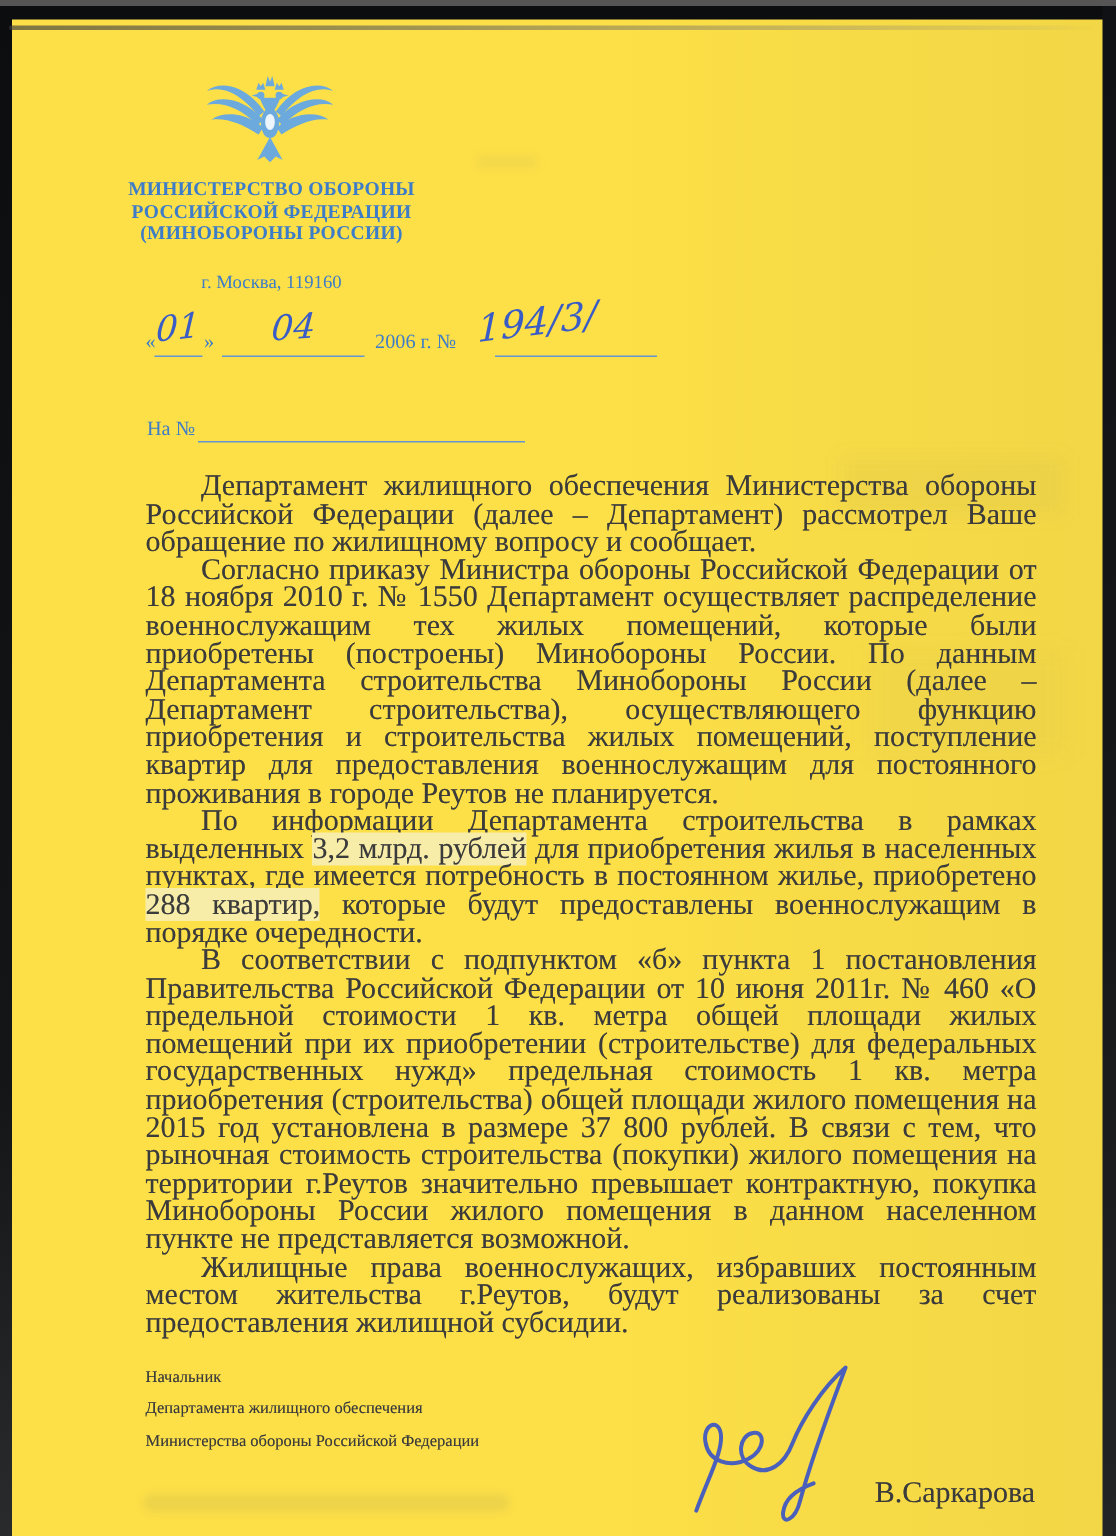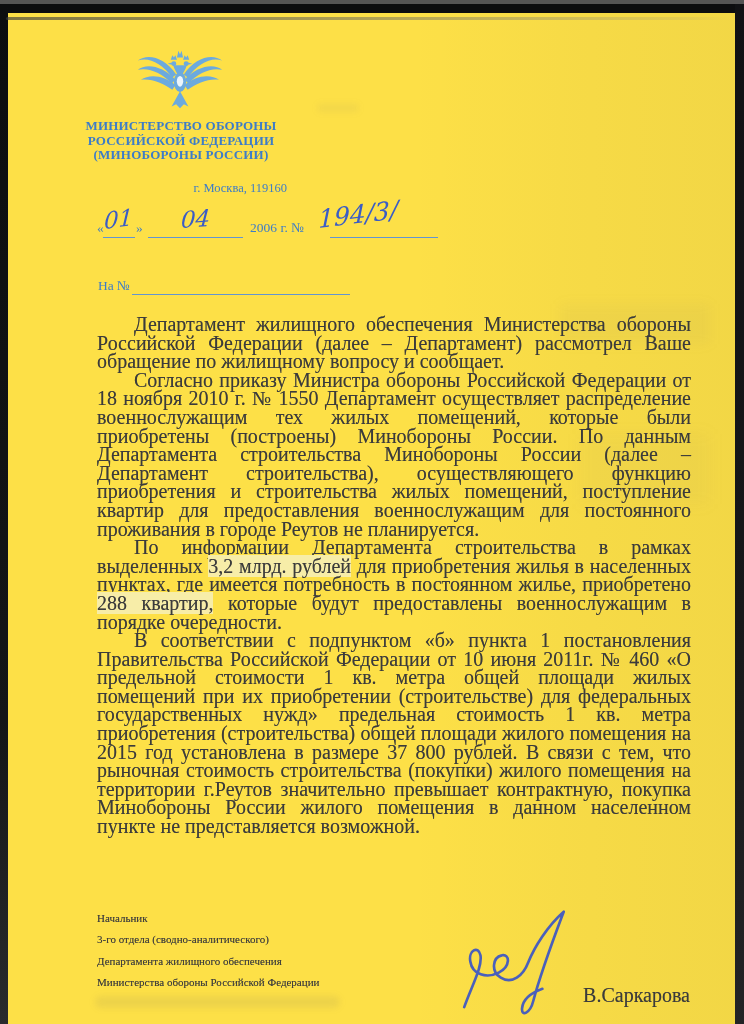--- a/index.html
+++ b/index.html
@@ -27,21 +27,21 @@
   .art-4{left:318px;top:100px;width:40px;height:8px;background:rgba(120,120,120,0.08);filter:blur(3px);}
 
   
   .emblem{position:absolute;left:134px;top:42px;width:92px;height:66px;}
   .org{
     position:absolute;left:75px;top:115px;width:212px;
     text-align:center;color:#3d7cc8;font-weight:bold;
     font-size:13px;line-height:14.5px;letter-spacing:0.2px;
   }
   .address{
-    position:absolute;left:75px;top:177px;width:212px;text-align:right;
+    position:absolute;left:75px;top:177px;width:212px;text-align:center;
     color:#3d7cc8;font-size:12.5px;
   }
 
   
   .refrow{position:absolute;left:0;top:0;color:#3d7cc8;font-size:13.5px;}
   .q-open{position:absolute;left:97px;top:216px;}
   .q-close{position:absolute;left:136px;top:216px;}
   .u-line{position:absolute;border-bottom:1.5px solid #6295d2;}
   .u-day{left:103px;top:196px;width:32px;height:37px;text-align:center;}
   .u-month{left:148px;top:196px;width:95px;height:37px;text-align:center;}
@@ -140,25 +140,25 @@
   </div>
 
   <div class="reply-label">На №</div>
   <div class="u-line u-reply"></div>
 
   <div class="body-text">
       <p><span>Департамент жилищного обеспечения Министерства обороны Российской Федерации (далее – Департамент) рассмотрел Ваше обращение по жилищному вопросу и сообщает.</span></p>
       <p><span>Согласно приказу Министра обороны Российской Федерации от 18 ноября 2010 г. № 1550 Департамент осуществляет распределение военнослужащим тех жилых помещений, которые были приобретены (построены) Минобороны России. По данным Департамента строительства Минобороны России (далее – Департамент строительства), осуществляющего функцию приобретения и строительства жилых помещений, поступление квартир для предоставления военнослужащим для постоянного проживания в городе Реутов не планируется.</span></p>
       <p><span>По информации Департамента строительства в рамках выделенных </span><span class="hl">3,2 млрд. рублей</span><span> для приобретения жилья в населенных пунктах, где имеется потребность в постоянном жилье, приобретено </span><span class="hl">288 квартир,</span><span> которые будут предоставлены военнослужащим в порядке очередности.</span></p>
       <p><span>В соответствии с подпунктом «б» пункта 1 постановления Правительства Российской Федерации от 10 июня 2011г. № 460 «О предельной стоимости 1 кв. метра общей площади жилых помещений при их приобретении (строительстве) для федеральных государственных нужд» предельная стоимость 1 кв. метра приобретения (строительства) общей площади жилого помещения на 2015 год установлена в размере 37 800 рублей. В связи с тем, что рыночная стоимость строительства (покупки) жилого помещения на территории г.Реутов значительно превышает контрактную, покупка Минобороны России жилого помещения в данном населенном пункте не представляется возможной.</span></p>
+      <p><span>Жилищные права военнослужащих, избравших постоянным местом жительства г.Реутов, будут реализованы за счет предоставления жилищной субсидии.</span></p>
     </div>
 
   <div class="sig-block">
       <div>Начальник</div>
-      <div>3-го отдела (сводно-аналитического)</div>
       <div>Департамента жилищного обеспечения</div>
       <div>Министерства обороны Российской Федерации</div>
     </div>
 
   <div class="signature">
     <svg viewBox="0 0 130 115" width="132" height="118">
       <path d="M14,98 C22,76 32,58 30,47 C28,37 18,42 20,53 C22,66 36,70 48,64 C60,58 59,45 51,47 C42,49 40,63 50,69 C61,76 72,67 77,54 C83,39 96,18 112,4 C103,28 90,62 82,92 C79,104 70,108 71,99 C72,90 80,84 91,80" stroke="#3b55c5" stroke-width="2.6" fill="none" stroke-linecap="round" stroke-linejoin="round" opacity="0.92"></path>
     </svg>
   </div>
 

